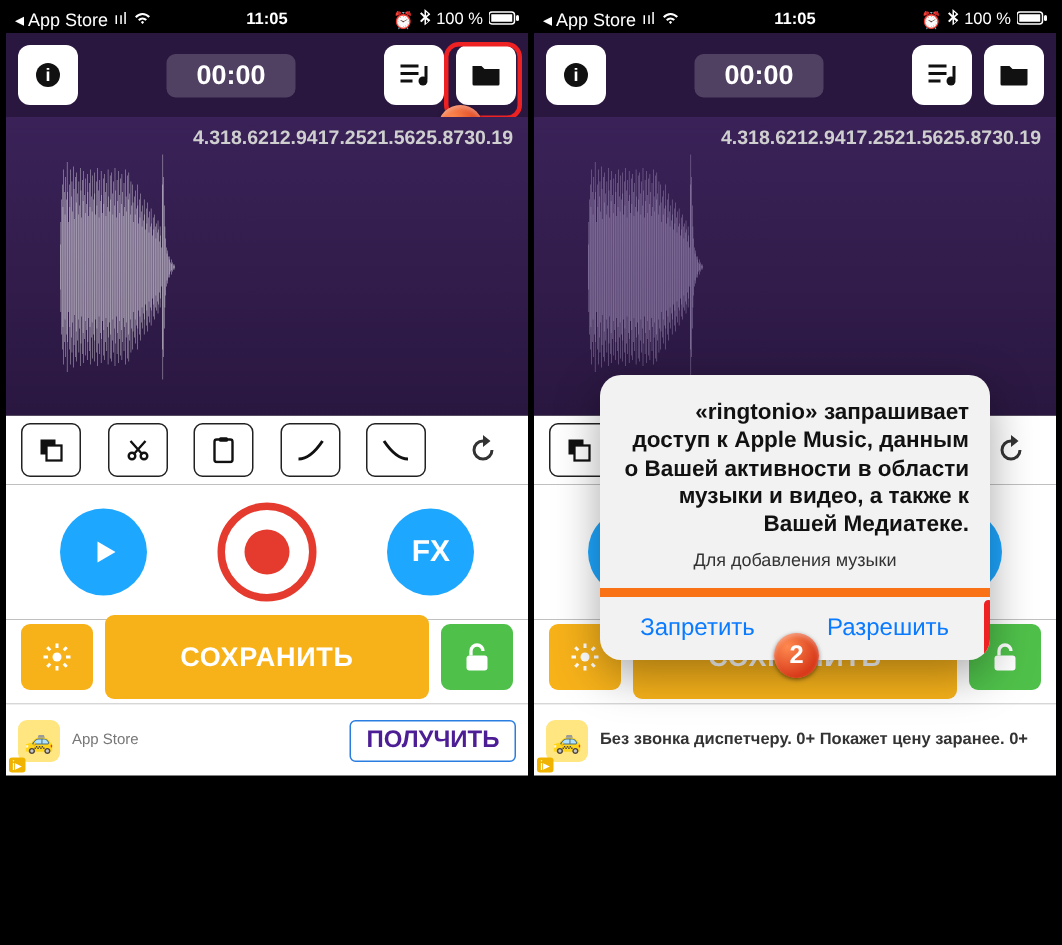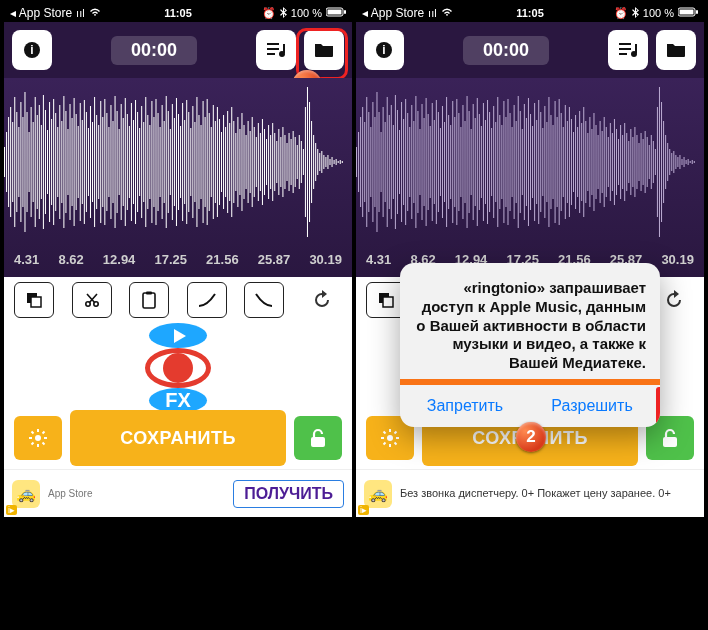--- a/index.html
+++ b/index.html
@@ -59,21 +59,22 @@
     font-size: 18px;
     padding: 4px 20px;
     border-radius: 6px;
   }
   
   .wave-area {
     background: linear-gradient(#3a2258 0%, #2a1740 100%);
     height: 199px;
     position: relative;
     display: flex;
-    flex-direction: column;
+    flex-direction: row;
+    padding-left: 36px;
   }
   .wave-canvas {
     flex: 1;
     display: flex;
     align-items: center;
     justify-content: center;
     overflow: hidden;
   }
   .wave-svg { width: 100%; height: 170px; }
   .time-ticks {
@@ -103,21 +104,20 @@
   }
   .edit-btn.nobd { border: none; }
   
   .transport {
     background: #fff;
     height: 90px;
     display: flex;
     align-items: center;
     justify-content: space-around;
     padding: 0 12px;
-    flex-direction: column;
   }
   .circ-btn {
     width: 58px; height: 58px;
     border-radius: 50%;
     display: flex; align-items: center; justify-content: center;
     color: #fff;
     font-weight: 700;
   }
   .circ-btn.play { background: #1ea7ff; }
   .circ-btn.fx { background: #1ea7ff; font-size: 20px; }
@@ -906,28 +906,29 @@
       <svg width="20" height="22" viewBox="0 0 20 22">
           <rect x="3" y="10" width="14" height="10" rx="2" fill="#fff"></rect>
           <path d="M6 10V7a4 4 0 018 0" fill="none" stroke="#fff" stroke-width="2.2"></path>
         </svg>
     </div>
   </div>
 
   <div class="ad-row" style="position:relative">
     <div class="ad-icon">🚕</div>
     <div class="ad-text">
-      <div class="title" style="font-size:11px; font-weight:400; color:#333;">Без звонка диспетчеру. 0+ Покажет цену заранее. 0+</div>
+      <div class="title" style="font-size:11px; font-weight:700; color:#333;">Без звонка диспетчеру. 0+ Покажет цену заранее. 0+</div>
     </div>
     <div class="ad-badge">i▸</div>
   </div>
 
   <div class="dialog-backdrop">
     <div class="dialog">
       <div class="msg">«ringtonio» запрашивает доступ к Apple Music, данным о Вашей активности в области музыки и видео, а также к Вашей Медиатеке.</div>
+      <div class="sub">Для добавления музыки</div>
       <div class="btns">
         <button>Запретить</button>
         <div class="allow-wrap">
           <button>Разрешить</button>
           <div class="highlight-frame"></div>
         </div>
       </div>
     </div>
   </div>
   <div class="callout-badge" style="top:418px; left:160px;">

